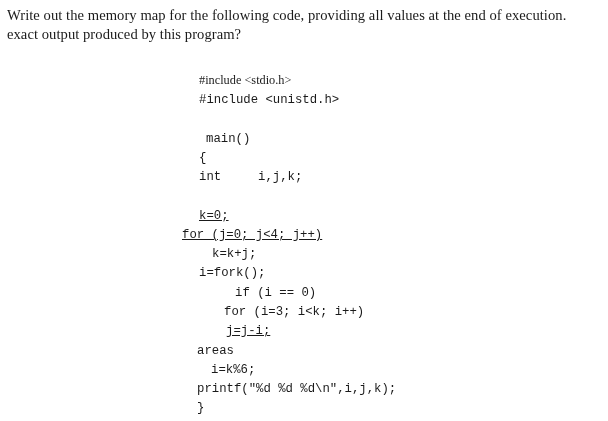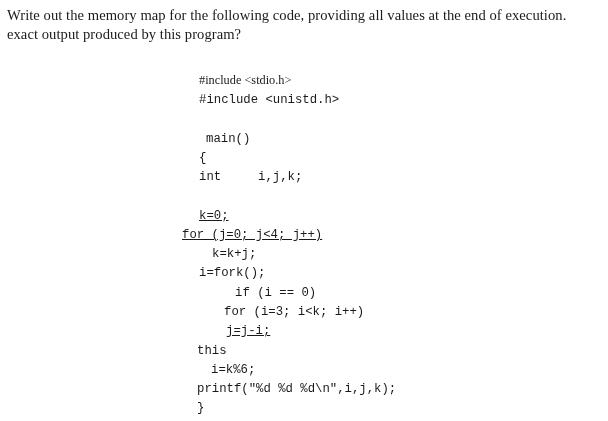--- a/index.html
+++ b/index.html
@@ -57,17 +57,17 @@
   <span class="cl" style="left:199px; top:132px;padding-left:7px;">main()</span>
   <span class="cl" style="left:199px; top:151px;">{</span>
   <span class="cl" style="left:199px; top:170px;">int     i,j,k;</span>
   <span class="cl" style="left:199px; top:209px;text-decoration:underline;">k=0;</span>
   <span class="cl" style="left:182px; top:228px;text-decoration:underline;">for (j=0; j&lt;4; j++)</span>
   <span class="cl" style="left:212px; top:247px;">k=k+j;</span>
   <span class="cl" style="left:199px; top:266px;text-align:right;">i=fork();</span>
   <span class="cl" style="left:195px; top:286px;margin-left:40px;">if (i == 0)</span>
   <span class="cl" style="left:224px; top:305px;">for (i=3; i&lt;k; i++)</span>
   <span class="cl" style="left:226px; top:324px;text-decoration:underline;">j=j-i;</span>
-  <span class="cl" style="left:197px; top:344px;">this</span>
+  <span class="cl" style="left:197px; top:344px;">areas</span>
   <span class="cl" style="left:211px; top:363px;">i=k%6;</span>
   <span class="cl" style="left:197px; top:382px;">printf("%d %d %d\n",i,j,k);</span>
   <span class="cl" style="left:197px; top:401px;">}</span>
 </div>
 
 </body></html>

